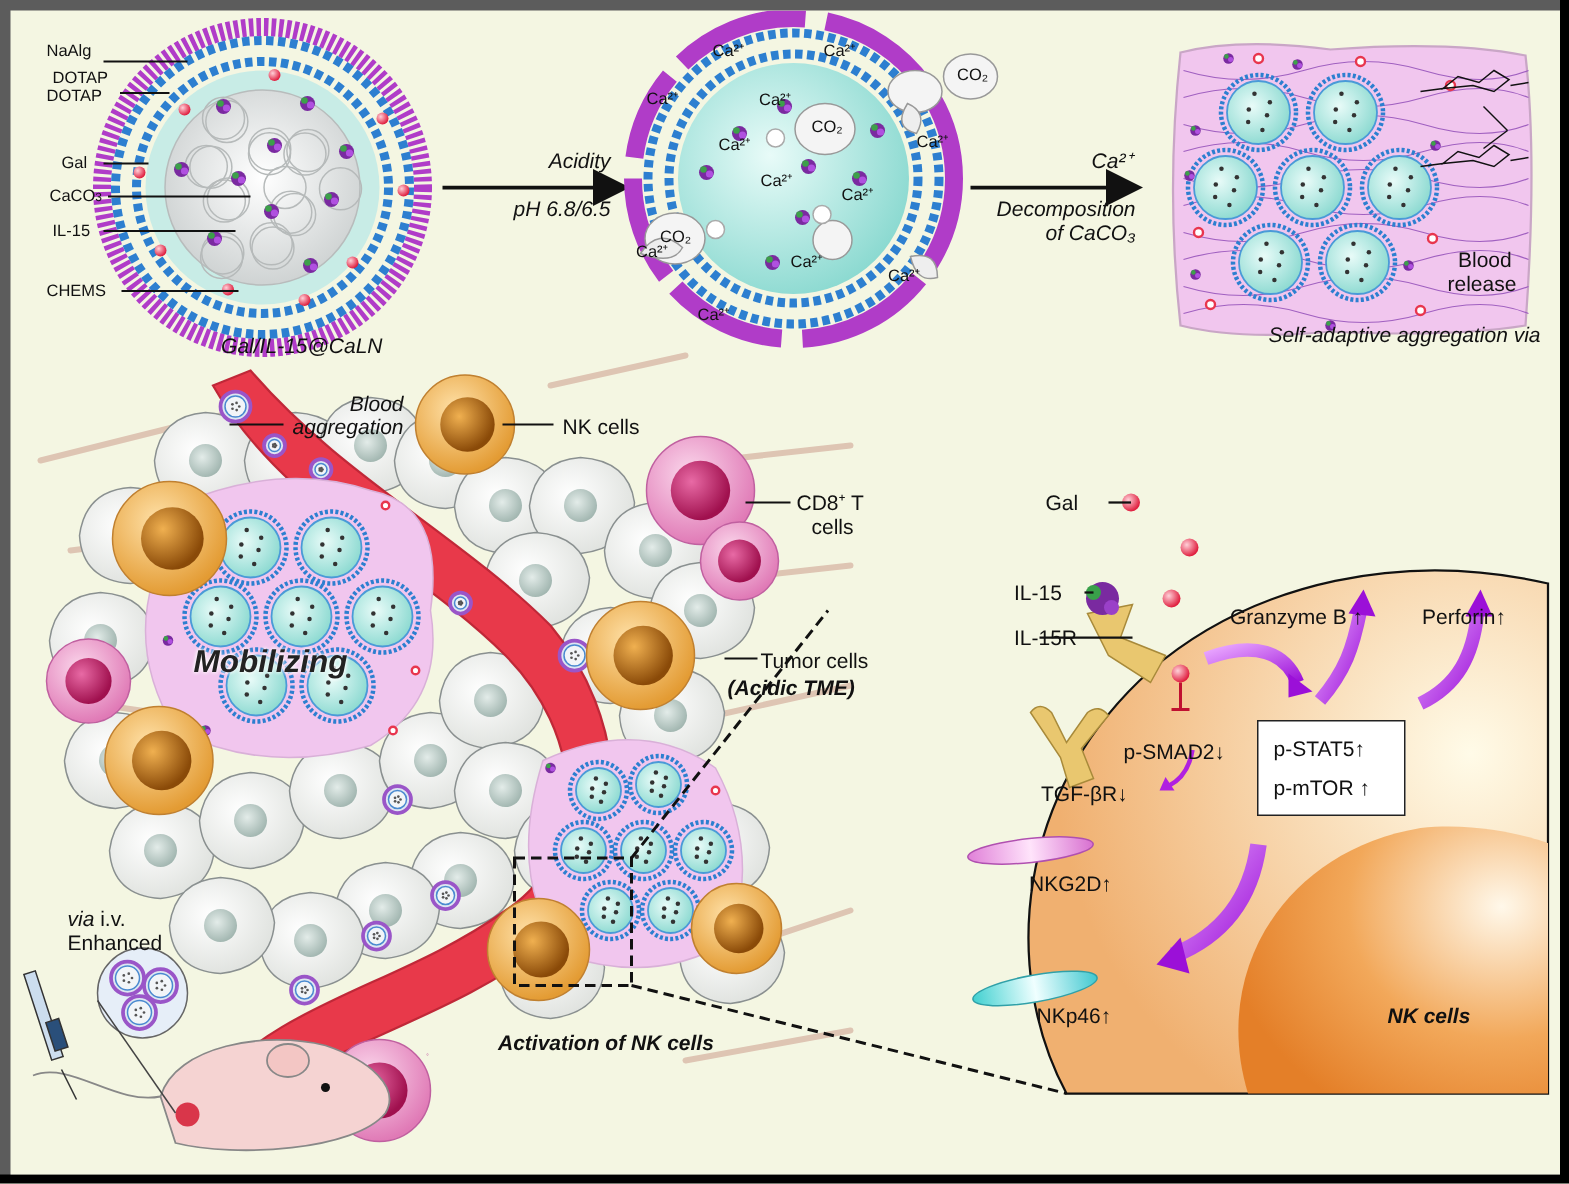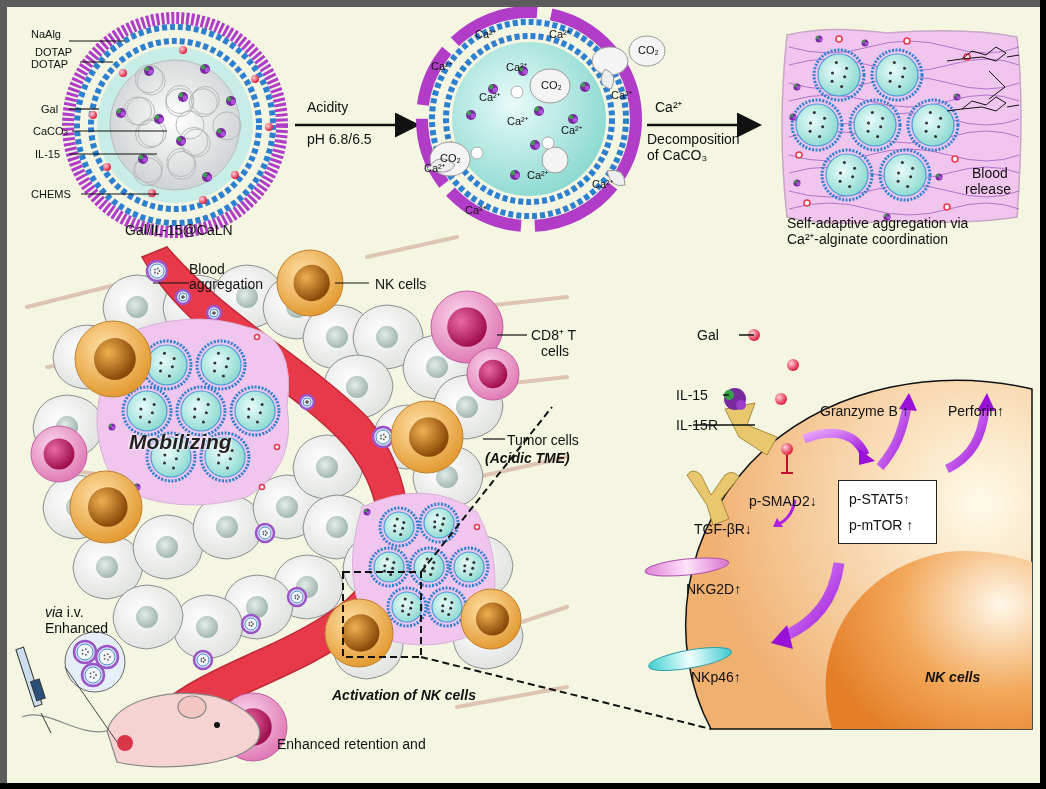--- a/index.html
+++ b/index.html
@@ -4,21 +4,21 @@
 <style>
   html, body { margin: 0; padding: 0; }
   body { width: 1046px; height: 789px; background: #000; overflow: hidden; font-family: "Liberation Sans", sans-serif; }
   #frame { position: absolute; left: 0; top: 0; width: 1046px; height: 732px; background: #000; }
   #frame-gray { position: absolute; left: 0; top: 0; width: 1040px; height: 783px; background: #5c5c5c; }
   #canvas { position: absolute; left: 7px; top: 7px; width: 1033px; height: 776px; background: #f4f6e2; overflow: hidden; }
   #art { position: absolute; left: 0; top: 0; }
   .lbl { position: absolute; color: #111; font-size: 13px; line-height: 15px; white-space: nowrap; }
   .lbl.sm { font-size: 11px; line-height: 12px; }
   .lbl.md { font-size: 14px; line-height: 16px; }
-  .lbl.center { text-align: left; }
+  .lbl.center { text-align: right; font-style: italic; }
   .lbl.bi { font-weight: bold; font-style: italic; }
   .lbl.big { font-size: 21px; line-height: 24px; color: #222; text-shadow: 0 0 3px #fff, 0 0 3px #fff; }
   .box { position: absolute; border: 1px solid #222; background: #fff; }
 </style>
 </head>
 <body>
 
 <div id="frame">
   <div id="frame-gray"></div>
   <div id="canvas">
@@ -763,34 +763,32 @@
     <div class="lbl sm" style="left:534px;top:72px">CO₂</div>
     <div class="lbl sm" style="left:433px;top:145px">CO₂</div>
 
     <div class="lbl md center" style="left:648px;top:92px;width:100px">Ca²⁺</div>
     <div class="lbl md center" style="left:640px;top:124px;width:110px">Decomposition</div>
     <div class="lbl md center" style="left:640px;top:140px;width:110px">of CaCO₃</div>
 
     <div class="lbl md" style="left:965px;top:158px">Blood</div>
     <div class="lbl md" style="left:958px;top:174px">release</div>
     <div class="lbl md center" style="left:780px;top:208px;width:240px">Self-adaptive aggregation via</div>
-    <div class="lbl md center" style="left:780px;top:224px;width:240px">Ca²⁺-alginate coordination</div>
 
     <div class="lbl md center" style="left:182px;top:254px;width:80px">Blood</div>
     <div class="lbl md center" style="left:182px;top:269px;width:80px">aggregation</div>
     <div class="lbl md" style="left:368px;top:269px">NK cells</div>
     <div class="lbl md" style="left:524px;top:320px">CD8⁺ T</div>
     <div class="lbl md" style="left:534px;top:336px">cells</div>
     <div class="lbl md" style="left:500px;top:425px">Tumor cells</div>
     <div class="lbl md bi" style="left:478px;top:443px">(Acidic TME)</div>
     <div class="lbl big bi" style="left:122px;top:423px">Mobilizing</div>
     <div class="lbl md" style="left:38px;top:597px"><i>via</i><span> i.v.</span></div>
     <div class="lbl md" style="left:38px;top:613px">Enhanced</div>
     <div class="lbl md bi" style="left:325px;top:680px">Activation of NK cells</div>
-    <div class="lbl md center" style="left:270px;top:729px;width:230px">Enhanced retention and</div>
 
     <div class="lbl md" style="left:690px;top:320px">Gal</div>
     <div class="lbl md" style="left:669px;top:380px">IL-15</div>
     <div class="lbl md" style="left:669px;top:410px">IL-15R</div>
     <div class="lbl md" style="left:813px;top:396px"><span>Granzyme B</span> <span>↑</span></div>
     <div class="lbl md" style="left:941px;top:396px"><span>Perforin</span><span>↑</span></div>
     <div class="lbl md" style="left:742px;top:486px"><span>p-SMAD2</span><span>↓</span></div>
     <div class="lbl md" style="left:687px;top:514px"><span>TGF-βR</span><span>↓</span></div>
     <div class="box" style="left:831px;top:473px;width:97px;height:62px"></div>
     <div class="lbl md" style="left:842px;top:484px"><span>p-STAT5</span><span>↑</span></div>

